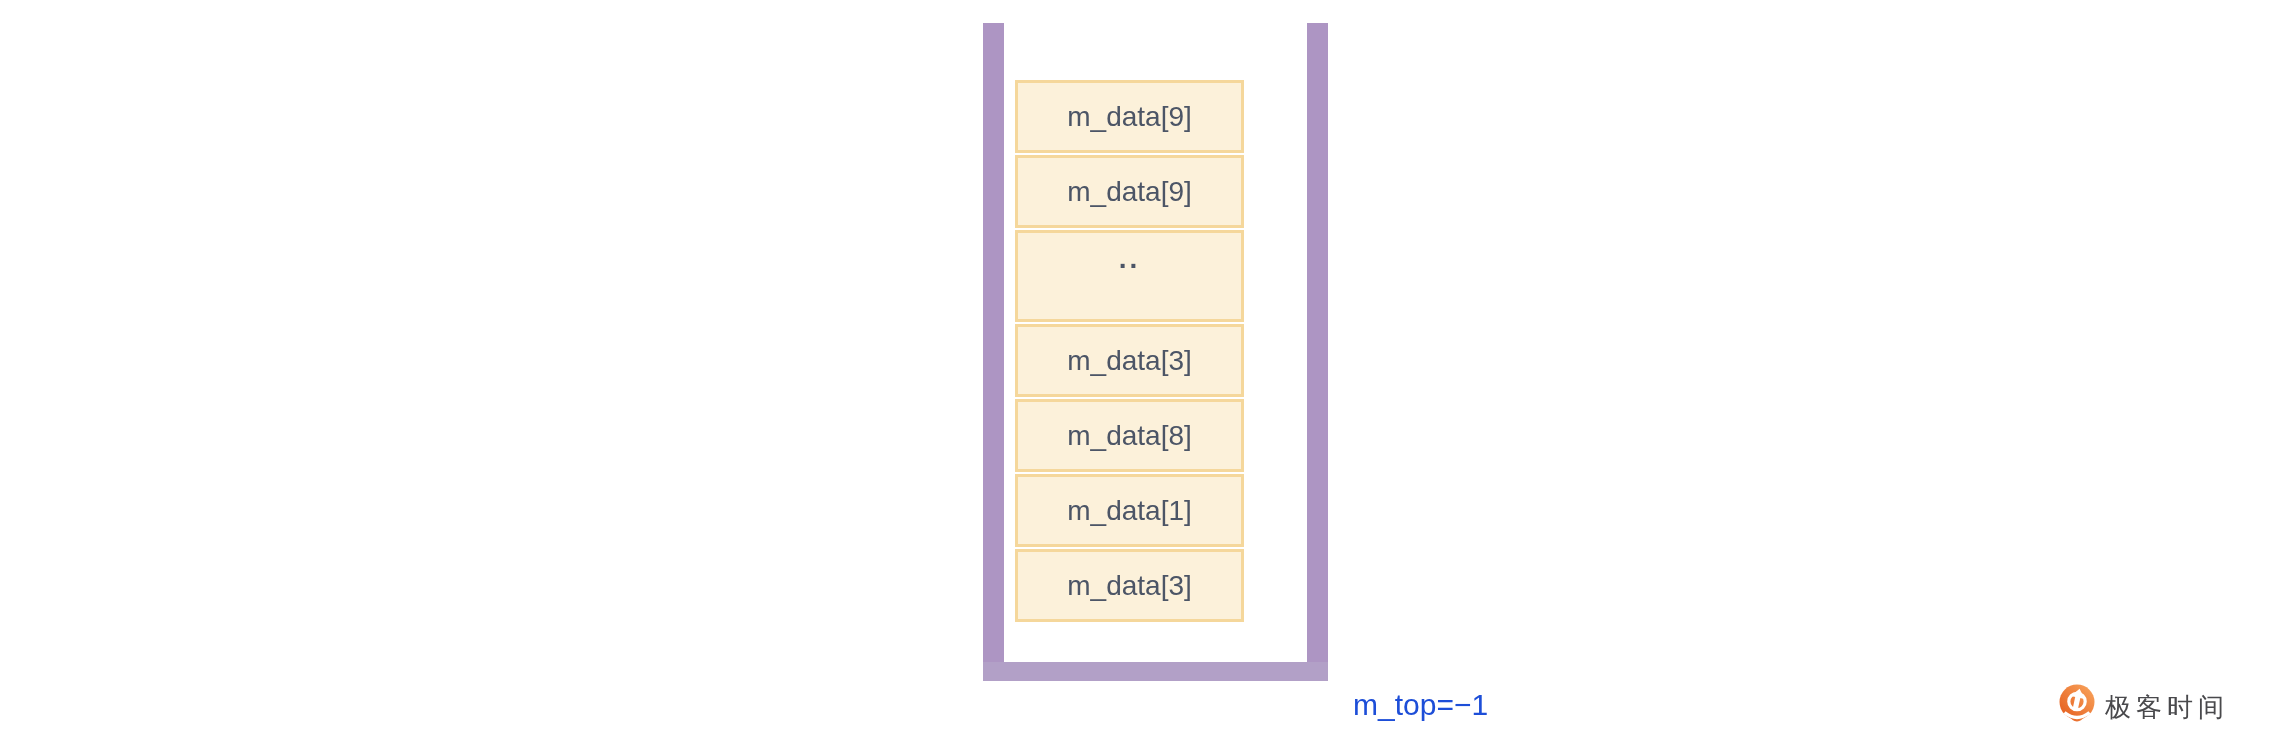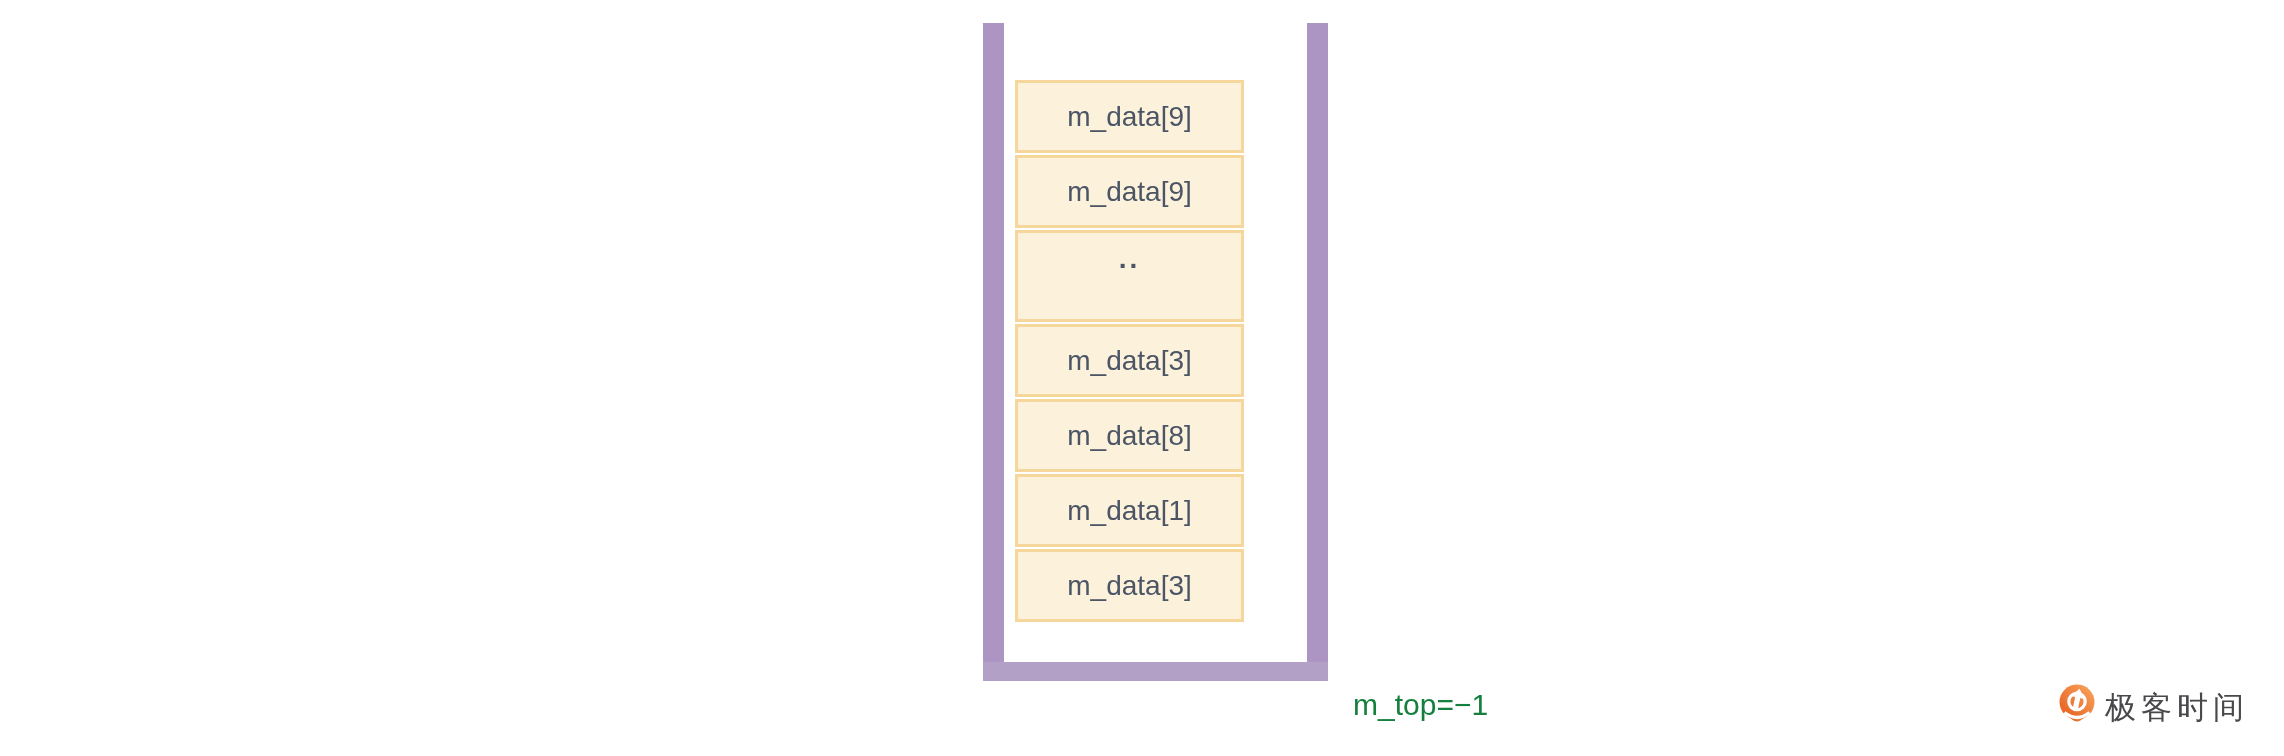--- a/index.html
+++ b/index.html
@@ -76,36 +76,36 @@
     letter-spacing: 3px;
     font-weight: 700;
   }
 
   
   .pointer-label {
     position: absolute;
     left: 1353px;
     top: 688px;
     font-size: 30px;
-    color: #15803d;
+    color: #1d4ed8;
     font-weight: 400;
     white-space: nowrap;
   }
 
   
   .logo {
     position: absolute;
     left: 2058px;
     top: 684px;
     display: flex;
     align-items: center;
     gap: 8px;
   }
   .logo-text {
-    font-size: 31px;
+    font-size: 26px;
     letter-spacing: 5px;
     color: #49494c;
     font-weight: 500;
     white-space: nowrap;
     line-height: 1;
   }
 </style>
 </head>
 <body>
 

